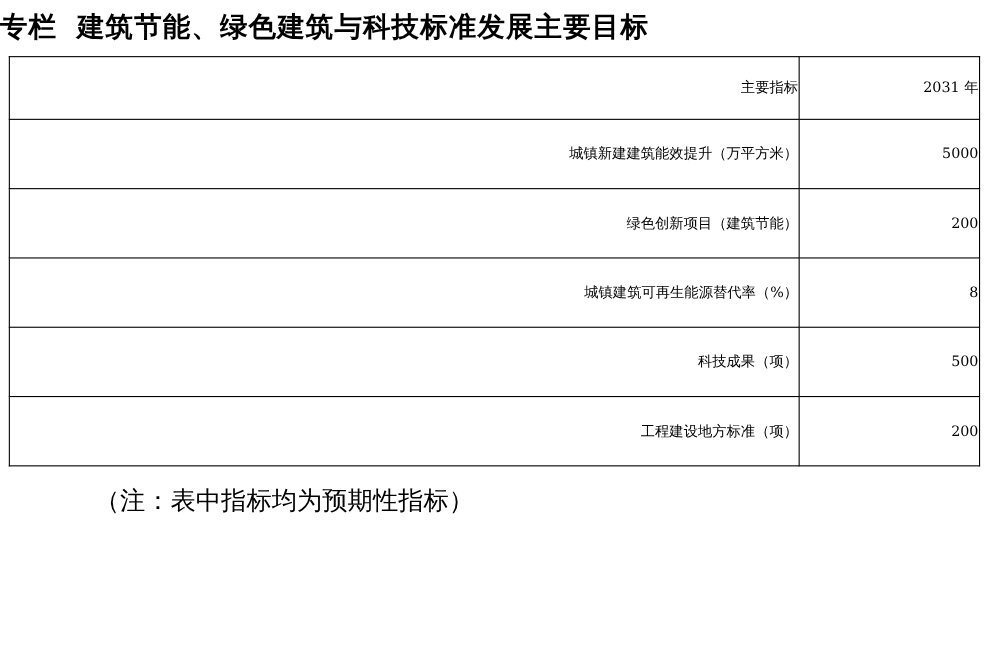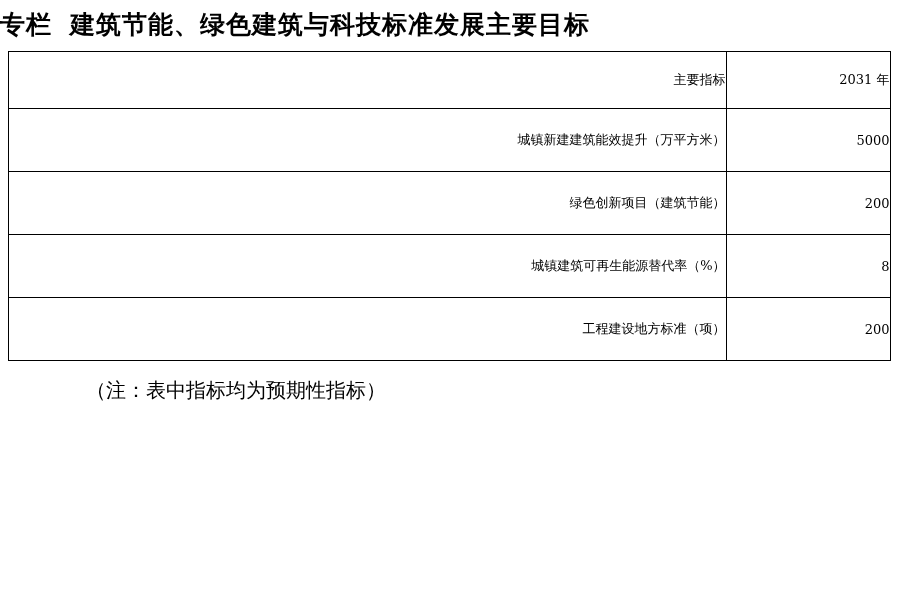--- a/index.html
+++ b/index.html
@@ -48,21 +48,21 @@
   table.metrics tr.header-row td {
     height: 56px;
   }
   table.metrics col.col-label { width: 718px; }
   table.metrics col.col-value { width: 164px; }
   .value-cell {
     font-family: "DejaVu Serif", "Liberation Serif", serif;
     font-size: 19px;
   }
   .note {
-    font-size: 20px;
+    font-size: 23px;
     padding: 16px 0 0 86px;
     white-space: nowrap;
     font-family: Liberation Mono, monospace;
   }
 </style>
 </head>
 <body>
 
 <div class="page">
 
@@ -86,20 +86,24 @@
       </tr>
       <tr>
         <td>绿色创新项目（建筑节能）</td>
         <td class="value-cell">200</td>
       </tr>
       <tr>
         <td>城镇建筑可再生能源替代率（%）</td>
         <td class="value-cell">8</td>
       </tr>
       <tr>
+        <td>科技成果（项）</td>
+        <td class="value-cell">500</td>
+      </tr>
+      <tr>
         <td>工程建设地方标准（项）</td>
         <td class="value-cell">200</td>
       </tr>
     </tbody>
   </table>
 
   <div class="note">（注：表中指标均为预期性指标）</div>
 
 </div>
 

